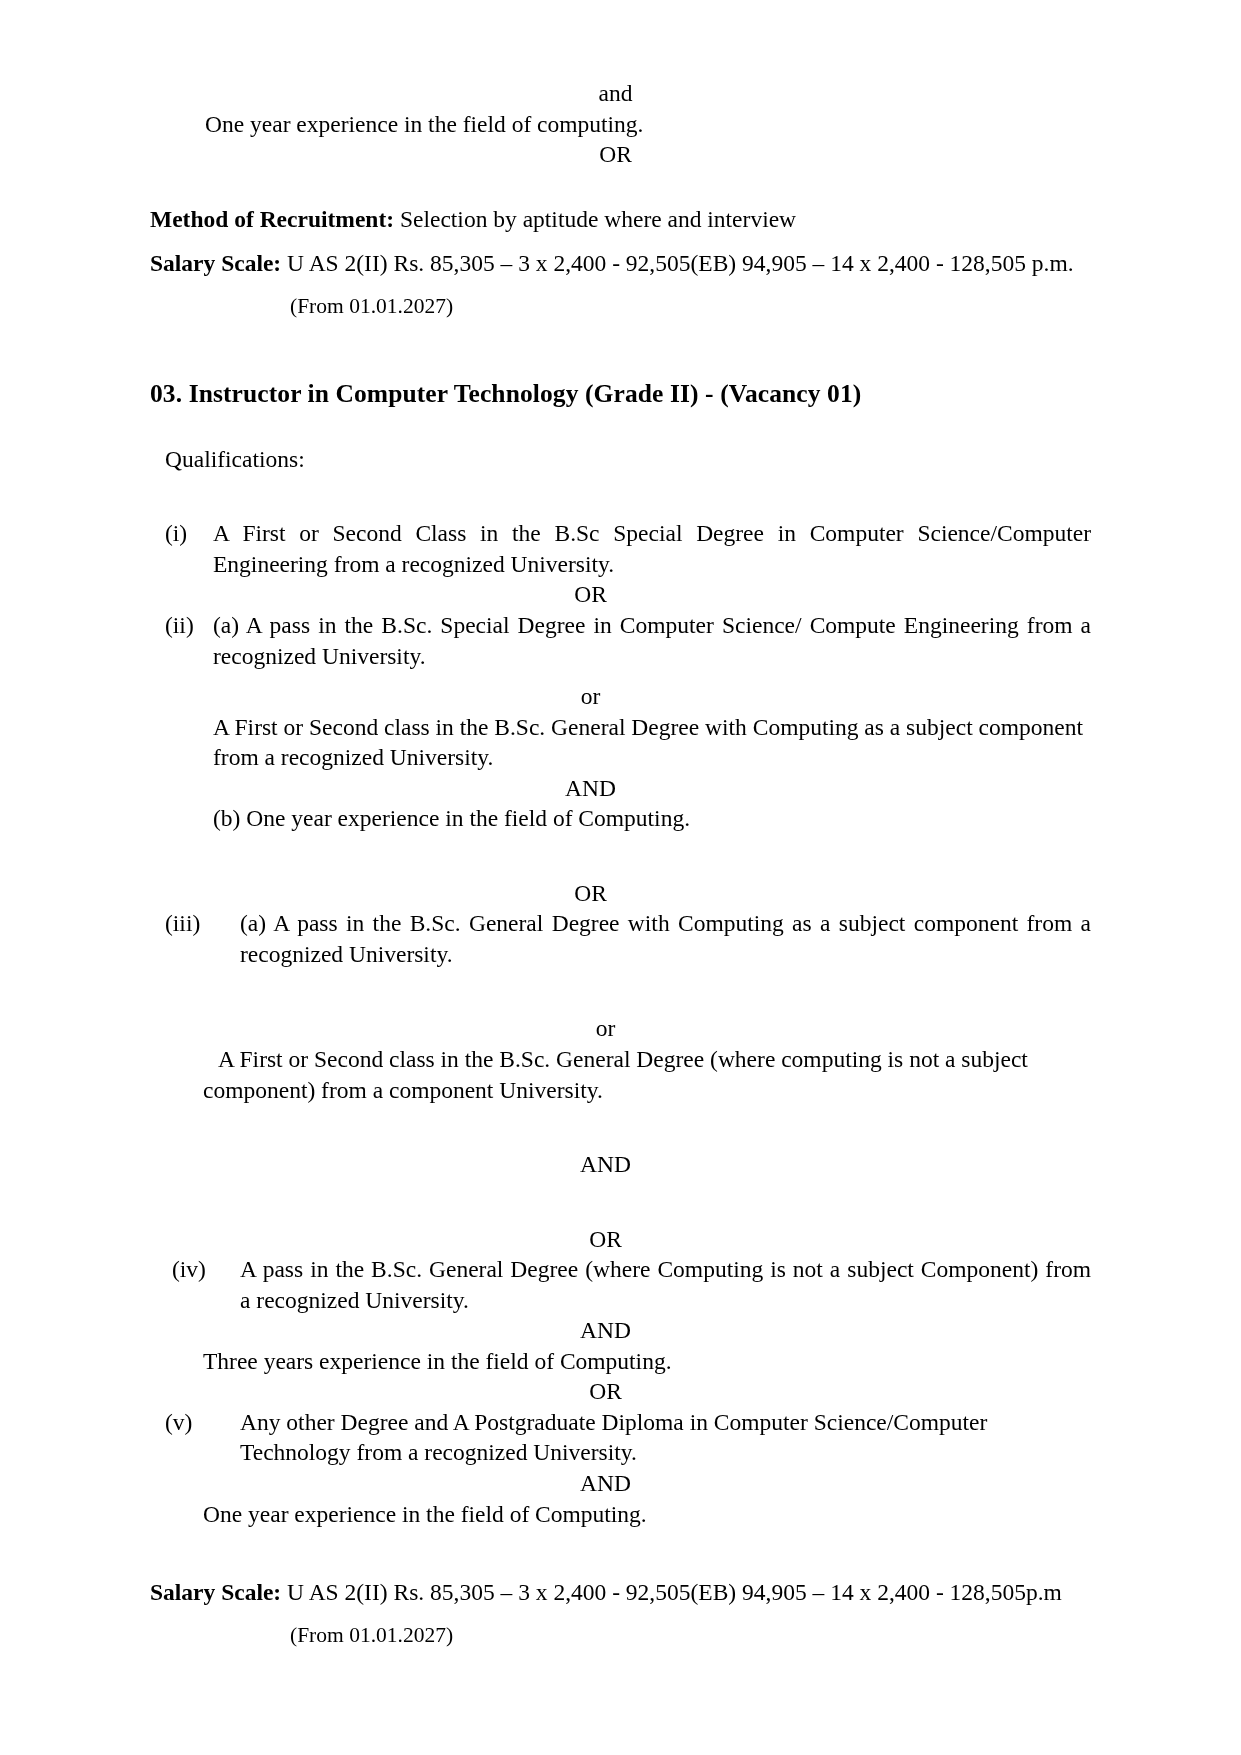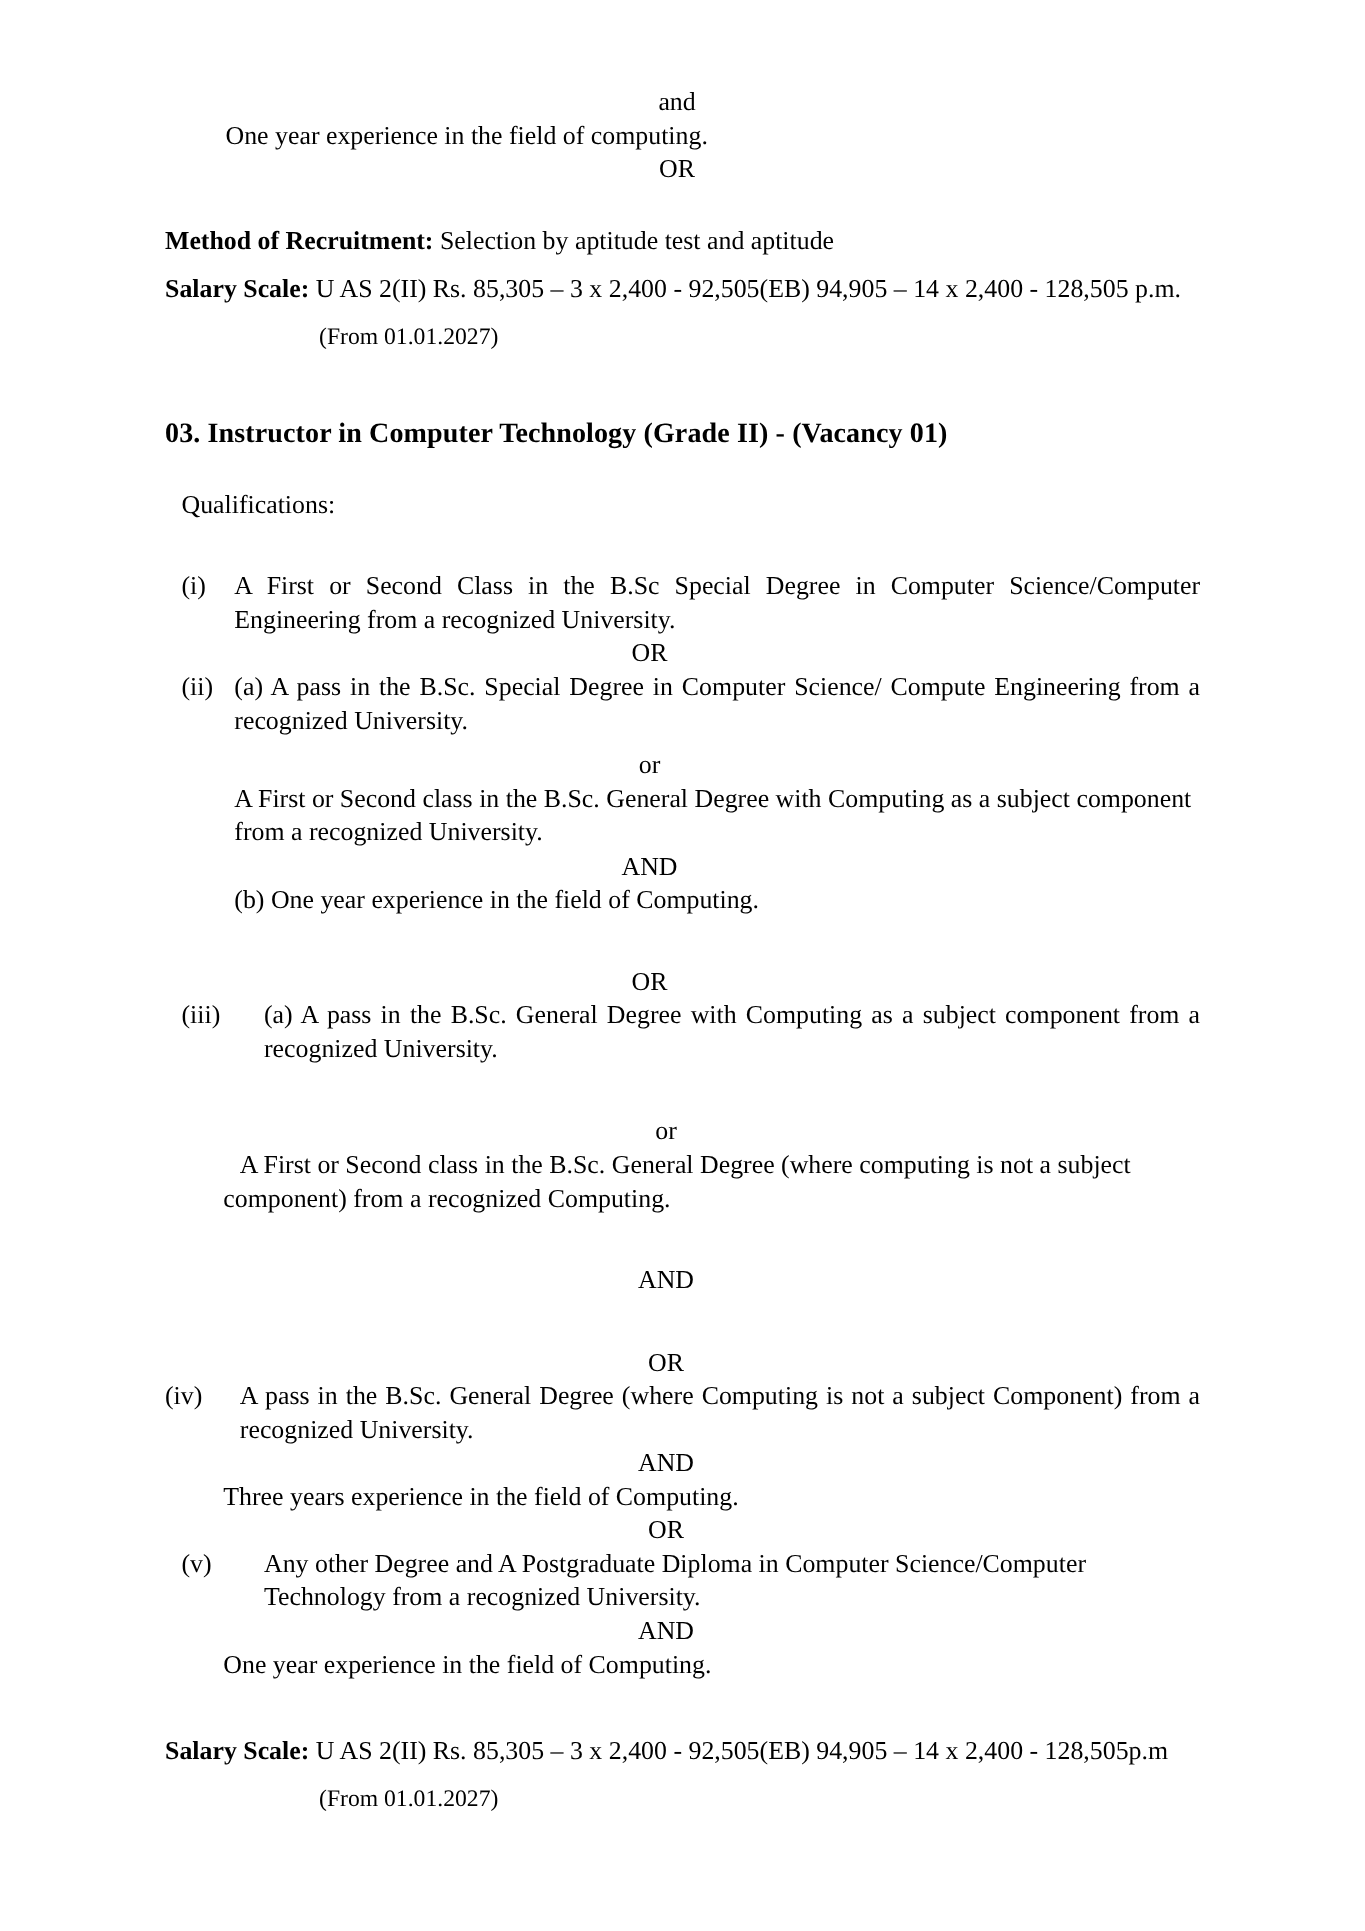--- a/index.html
+++ b/index.html
@@ -95,21 +95,21 @@
     flex: 1 1 auto;
     text-align: justify;
   }
   .item .body.nojust {
     text-align: left;
   }
 
   .m-i    { width: 48px; margin-left: 15px; }
   .m-ii   { width: 48px; margin-left: 15px; }
   .m-iii  { width: 75px; margin-left: 15px; }
-  .m-iv   { width: 68px; }
+  .m-iv   { width: 68px; margin-left: 22px; }
   .m-v    { width: 75px; margin-left: 15px; }
 
   .plain-indent {
     font-size: 23.5px;
     line-height: 1.30;
     margin: 0 0 0 63px;
   }
   .plain-indent-3 {
     font-size: 23.5px;
     line-height: 1.30;
@@ -148,21 +148,21 @@
     <p class="indent-center-and">and</p>
 
     <p class="sub-line-1">One year experience in the field of computing.</p>
 
     <p class="or-word">OR</p>
 
 
     <div class="sp-34"></div>
 
     <p class="labelled block-indent">
-      <b>Method of Recruitment:</b><span> </span><span>Selection by aptitude test and aptitude</span>
+      <b>Method of Recruitment:</b><span> </span><span>Selection by aptitude where and interview</span>
     </p>
 
     <div class="sp-14"></div>
 
     <p class="labelled block-indent">
       <b>Salary Scale:</b><span> </span><span>U AS 2(II) Rs. 85,305 – 3 x 2,400 - 92,505(EB) 94,905 – 14 x 2,400 - 128,505 p.m.</span>
     </p>
 
     <div class="sp-14"></div>
 
@@ -211,21 +211,21 @@
     <span class="marker m-iii">(iii)</span>
     <span class="body">(a) A pass in the B.Sc. General Degree with Computing as a subject component from a recognized University.</span>
   </div>
 
   <div class="sp-44"></div>
 
   <p class="centerish-mid2">or</p>
 
   <p class="plain-indent-3">A First or Second class in the B.Sc. General Degree (where computing is not a subject</p>
 
-  <p class="plain-indent-4">component) from a recognized Computing.</p>
+  <p class="plain-indent-4">component) from a component University.</p>
 
   <div class="sp-44"></div>
 
   <p class="centerish-mid2">AND</p>
 
 
   <div class="sp-44"></div>
 
   <p class="centerish-mid2">OR</p>
 

